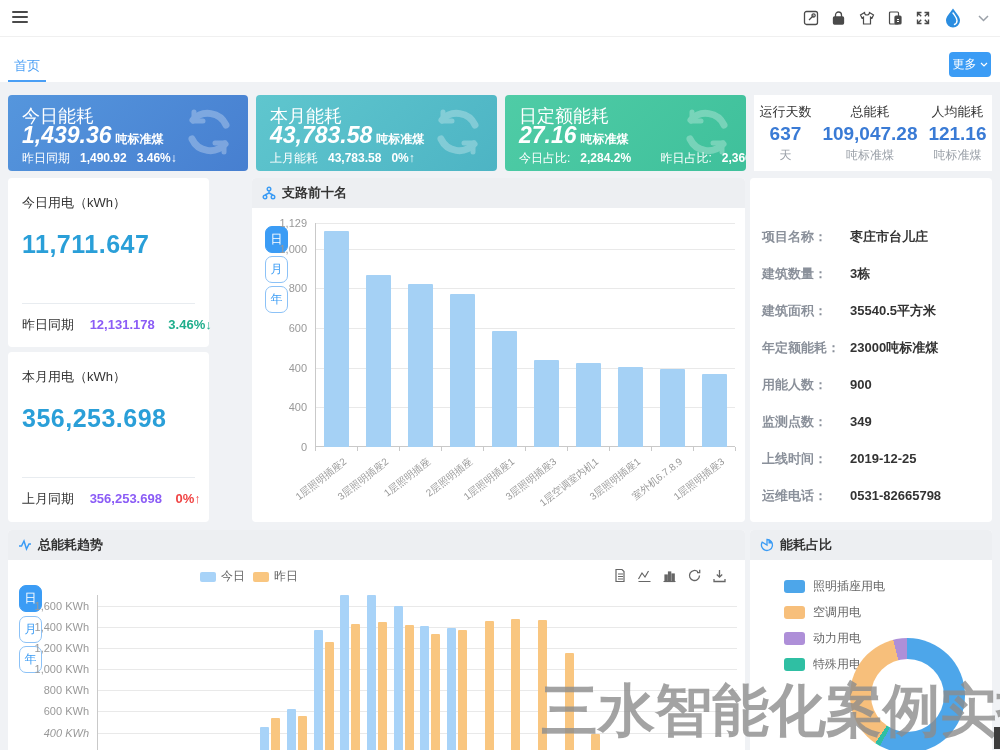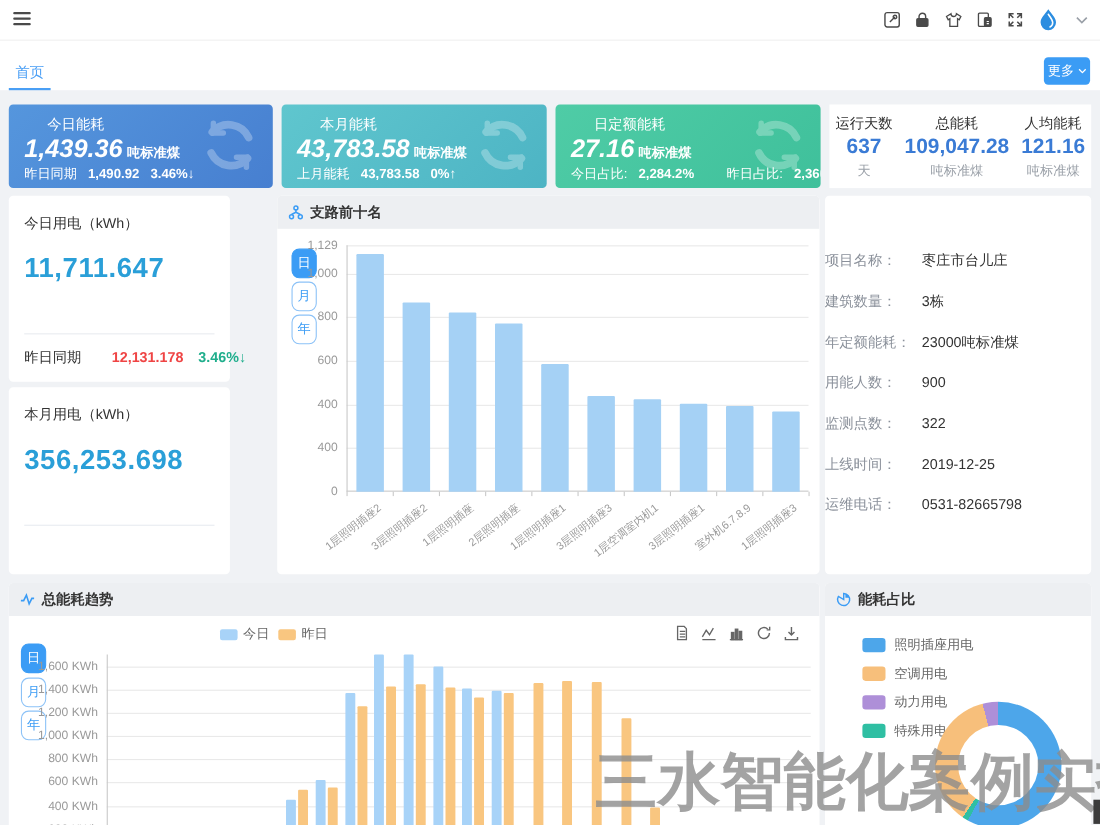--- a/index.html
+++ b/index.html
@@ -18,21 +18,21 @@
   .tabbar { position:absolute; left:0; top:36px; width:1000px; height:46px; background:#fff; border-top:1px solid #f0f0f0; }
   .tab-home { position:absolute; left:14px; top:20px; font-size:13px; color:#4a9ff5; cursor:pointer; }
   .tab-underline { position:absolute; left:8px; top:43px; width:38px; height:3px; background:#4a9ff5; }
   .more-btn { position:absolute; right:9px; top:15px; width:42px; height:25px; background:#3b9cf5; color:#fff;
     border:none; border-radius:4px; font-size:12px; display:flex; align-items:center; justify-content:center; gap:3px; cursor:pointer; }
 
   .content-bg { position:absolute; left:0; top:82px; width:1000px; height:668px; background:#f0f2f5; }
 
   
   .stat-card { position:absolute; top:95px; height:76px; border-radius:4px; color:#fff; overflow:hidden; }
-  .stat-card .t { position:absolute; left:14px; top:9px; font-size:13px;margin-left:21px; }
+  .stat-card .t { position:absolute; left:14px; top:9px; font-size:18px; }
   .stat-card .vrow { position:absolute; left:14px; top:27px; white-space:nowrap; }
   .stat-card .v { font-size:23px; font-weight:bold;font-style:italic; }
   .stat-card .u { font-size:12px; font-weight:bold; margin-left:4px; }
   .stat-card .sub { position:absolute; left:14px; top:55px; font-size:12px; white-space:nowrap; }
   .stat-card .sub b { font-weight:bold; margin-left:10px; }
   .recycle { position:absolute; right:12px; top:10px; opacity:.28; }
   .card-blue  { left:8px;   width:240px; background:linear-gradient(135deg,#5596dd,#477fd0); }
   .card-teal  { left:256px; width:241px; background:linear-gradient(135deg,#5fc6ce,#4db4c4); }
   .card-green { left:505px; width:241px; background:linear-gradient(135deg,#4fcca6,#3fc09b); }
 
@@ -42,21 +42,21 @@
   .summary .lab { font-size:13px; color:#333; }
   .summary .val { font-size:19px; font-weight:bold; color:#3a7bd5; margin:2px 0; white-space:nowrap; }
   .summary .unit { font-size:12px; color:#9aa0a8; }
 
   
   .usage-card { position:absolute; left:8px; width:201px; background:#fff; border-radius:4px;padding-left:44px; }
   .usage-card .t { position:absolute; left:14px; top:16px; font-size:13px; color:#333; }
   .usage-card .big { position:absolute; left:14px; top:52px; font-size:25px; font-weight:bold; color:#2a9fd8; letter-spacing:.5px; }
   .usage-card .div { position:absolute; left:14px; right:14px; top:125px; height:1px; background:#e8ecf0; }
   .usage-card .brow { position:absolute; left:14px; top:138px; font-size:13px; color:#333; white-space:nowrap; }
-  .usage-card .brow b { color:#ef4444; margin-left:24px; }
+  .usage-card .brow b { color:#8b5cf6; margin-left:12px; }
   .chg-down { color:#1fae8c; font-weight:bold; margin-left:10px; }
   .chg-up { color:#f04343; font-weight:bold; margin-left:10px; }
 
   
   .panel { position:absolute; background:#fff; border-radius:4px; overflow:hidden; }
   .phead { position:absolute; left:0; top:0; right:0; height:30px; background:#edeff2; display:flex; align-items:center; padding-left:10px; gap:6px; }
   .phead .pt { font-size:13px; color:#333; font-weight:bold; }
 
   
   .pbtn { position:absolute; width:23px; height:27px; border-radius:7px; font-size:12px; display:flex; align-items:center; justify-content:center; cursor:pointer;
@@ -74,21 +74,21 @@
   .xlab { position:absolute; font-size:10px; color:#999; white-space:nowrap; transform:translateX(-100%) rotate(-38deg); transform-origin:100% 0; }
 
   
   .legend { position:absolute; display:flex; align-items:center; gap:8px; font-size:12px; color:#666; }
   .lg-item { display:flex; align-items:center; gap:5px; cursor:pointer; }
   .lg-sw { width:16px; height:10px; border-radius:2px; }
   .toolbox { position:absolute; display:flex; gap:10px; }
   .toolbox .tbi { width:15px; height:15px; cursor:pointer; }
 
   
-  .site-rows { position:absolute; left:0; top:40px; right:8px; }
+  .site-rows { position:absolute; left:12px; top:40px; right:8px;font-weight:bold; }
   .site-row { display:flex; height:37px; align-items:center; font-size:13px; }
   .site-row .k { width:88px; color:#8a909a; }
   .site-row .v { color:#333; }
 
   
   .ratio-legend { position:absolute; left:34px; top:48px; display:flex; flex-direction:column; gap:9px; }
   .rl-item { display:flex; align-items:center; gap:8px; font-size:12px; color:#666; cursor:pointer; }
   .rl-sw { width:21px; height:13px; border-radius:3px; }
 
   .donut { position:absolute; border-radius:50%; }
@@ -238,20 +238,25 @@
       <span>昨日同期</span>
       <b>12,131.178</b>
       <span class="chg-down">3.46%↓</span>
     </div>
   </div>
 
   <div class="usage-card" style="top:352px; height:170px;">
     <div class="t">本月用电（kWh）</div>
     <div class="big">356,253.698</div>
     <div class="div"></div>
+    <div class="brow">
+      <span>上月同期</span>
+      <b>356,253.698</b>
+      <span class="chg-up">0%↑</span>
+    </div>
   </div>
 
   <div class="panel" style="left:252px; top:178px; width:493px; height:344px;">
     <div class="phead">
       <svg width="14" height="14" viewBox="0 0 14 14" fill="none" stroke="#3b9cf5" stroke-width="1.4">
           <circle cx="7" cy="3" r="1.8"></circle>
           <circle cx="3" cy="11" r="1.8"></circle>
           <circle cx="11" cy="11" r="1.8"></circle>
           <path d="M7 5v2M7 7 3 9M7 7l4 2"></path>
         </svg>
@@ -314,30 +319,34 @@
     <div class="site-rows" id="site-rows">
         <div class="site-row">
           <div class="k">项目名称：</div>
           <div class="v">枣庄市台儿庄</div>
         </div>
         <div class="site-row">
           <div class="k">建筑数量：</div>
           <div class="v">3栋</div>
         </div>
         <div class="site-row">
+          <div class="k">建筑面积：</div>
+          <div class="v">35540.5平方米</div>
+        </div>
+        <div class="site-row">
           <div class="k">年定额能耗：</div>
           <div class="v">23000吨标准煤</div>
         </div>
         <div class="site-row">
           <div class="k">用能人数：</div>
           <div class="v">900</div>
         </div>
         <div class="site-row">
           <div class="k">监测点数：</div>
-          <div class="v">322</div>
+          <div class="v">349</div>
         </div>
         <div class="site-row">
           <div class="k">上线时间：</div>
           <div class="v">2019-12-25</div>
         </div>
         <div class="site-row">
           <div class="k">运维电话：</div>
           <div class="v">0531-82665798</div>
         </div>
       </div>
@@ -394,21 +403,21 @@
         <div class="ylab" style="left: -78px; width: 70px; top: 31.7647px;">1,400 KWh</div>
         <div class="gridline" style="top: 52.9412px;"></div>
         <div class="ylab" style="left: -78px; width: 70px; top: 52.9412px;">1,200 KWh</div>
         <div class="gridline" style="top: 74.1176px;"></div>
         <div class="ylab" style="left: -78px; width: 70px; top: 74.1176px;">1,000 KWh</div>
         <div class="gridline" style="top: 95.2941px;"></div>
         <div class="ylab" style="left: -78px; width: 70px; top: 95.2941px;">800 KWh</div>
         <div class="gridline" style="top: 116.471px;"></div>
         <div class="ylab" style="left: -78px; width: 70px; top: 116.471px;">600 KWh</div>
         <div class="gridline" style="top: 137.647px;"></div>
-        <div class="ylab" style="left: -78px; width: 70px; top: 137.647px;">400 KWh</div>
+        <div class="ylab" style="left: -78px; width: 70px; top: 137.647px; font-style: italic;">400 KWh</div>
         <div class="ylab" style="left: -78px; width: 70px; top: 158.824px;">200 KWh</div>
         <div class="axis-y"></div>
         <div class="bar" title="今日 6:00 — 450 KWh" style="left: 163.333px; width: 9px; height: 47.6471px; background: rgb(168, 211, 248);"></div>
         <div class="bar" title="昨日 6:00 — 540 KWh" style="left: 174.333px; width: 9px; height: 57.1765px; background: rgb(249, 198, 128);"></div>
         <div class="bar" title="今日 7:00 — 620 KWh" style="left: 190px; width: 9px; height: 65.6471px; background: rgb(168, 211, 248);"></div>
         <div class="bar" title="昨日 7:00 — 555 KWh" style="left: 201px; width: 9px; height: 58.7647px; background: rgb(249, 198, 128);"></div>
         <div class="bar" title="今日 8:00 — 1370 KWh" style="left: 216.667px; width: 9px; height: 145.059px; background: rgb(168, 211, 248);"></div>
         <div class="bar" title="昨日 8:00 — 1255 KWh" style="left: 227.667px; width: 9px; height: 132.882px; background: rgb(249, 198, 128);"></div>
         <div class="bar" title="今日 9:00 — 1700 KWh" style="left: 243.333px; width: 9px; height: 180px; background: rgb(168, 211, 248);"></div>
         <div class="bar" title="昨日 9:00 — 1430 KWh" style="left: 254.333px; width: 9px; height: 151.412px; background: rgb(249, 198, 128);"></div>

